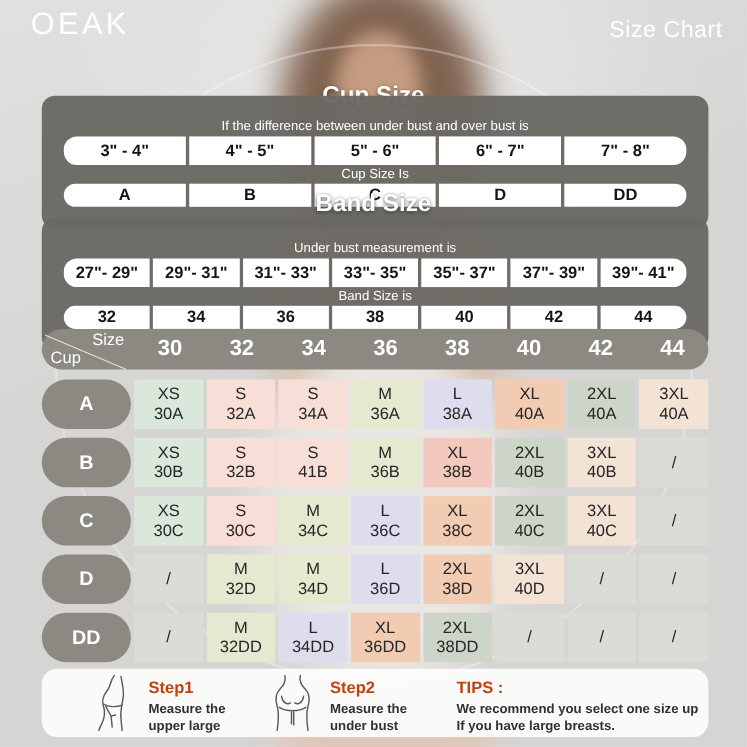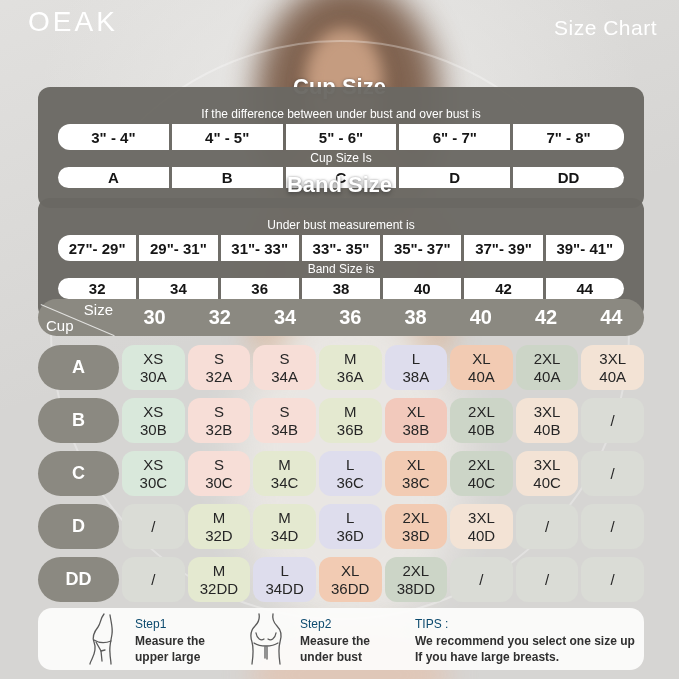--- a/index.html
+++ b/index.html
@@ -65,30 +65,30 @@
   .corner .c-bottom { position:absolute; bottom:2px; left:8px; font-size:15px; }
   .corner .diag { position:absolute; left:3px; top:5px; width:80px; height:1px;
        background:rgba(255,255,255,.75); transform:rotate(23deg); transform-origin:0 0; }
   .mcol { flex:1; display:flex; align-items:center; justify-content:center;
        color:#fff; font-weight:bold; font-size:20px; }
   .mrow { display:flex; height:45px; margin-top:8px; gap:3px; }
   .mrow.first { margin-top:9px; }
   .mlabel { flex:0 0 81px; background:#8b8981; border-radius:23px; color:#fff;
        font-weight:bold; font-size:18px; display:flex; align-items:center; justify-content:center; }
   .mcell { flex:1; display:flex; flex-direction:column; align-items:center; justify-content:center;
-       font-size:15px; color:#262626; line-height:1.18; border-radius:12px; }
+       font-size:15px; color:#262626; line-height:1.18; border-radius:0; }
 
   
   #footer { position:absolute; left:38px; top:608px; width:606px; height:62px;
        background:rgba(253,253,252,.92); border-radius:14px; }
   .f-icon  { position:absolute; top:5px; }
   #icon1 { left:42px; }  #icon2 { left:207px; }
   .f-text { position:absolute; top:9px; }
   #step1-text { left:97px; }  #step2-text { left:262px; }  #tips-text { left:377px; }
-  .f-title { font-size:12px; font-weight:normal; color:#0c4a6e; margin-bottom:3px; }
+  .f-title { font-size:15px; font-weight:bold; color:#c2410c; margin-bottom:3px; }
   .f-line  { font-size:12px; color:#303030; line-height:1.3;font-weight:bold; }
 </style>
 </head>
 <body>
 
 <div class="stage">
 
   <div class="bg-grad"></div>
   <div class="ph ph-hair"></div>
   <div class="ph ph-face"></div>
@@ -206,21 +206,21 @@
         <div class="mcell" style="background: rgb(217, 232, 219);">
             <span>XS</span>
             <span>30B</span>
           </div>
         <div class="mcell" style="background: rgb(247, 222, 215);">
             <span>S</span>
             <span>32B</span>
           </div>
         <div class="mcell" style="background: rgb(247, 222, 215);">
             <span>S</span>
-            <span>34B</span>
+            <span>41B</span>
           </div>
         <div class="mcell" style="background: rgb(228, 233, 208);">
             <span>M</span>
             <span>36B</span>
           </div>
         <div class="mcell" style="background: rgb(242, 201, 188);">
             <span>XL</span>
             <span>38B</span>
           </div>
         <div class="mcell" style="background: rgb(204, 213, 199);">

